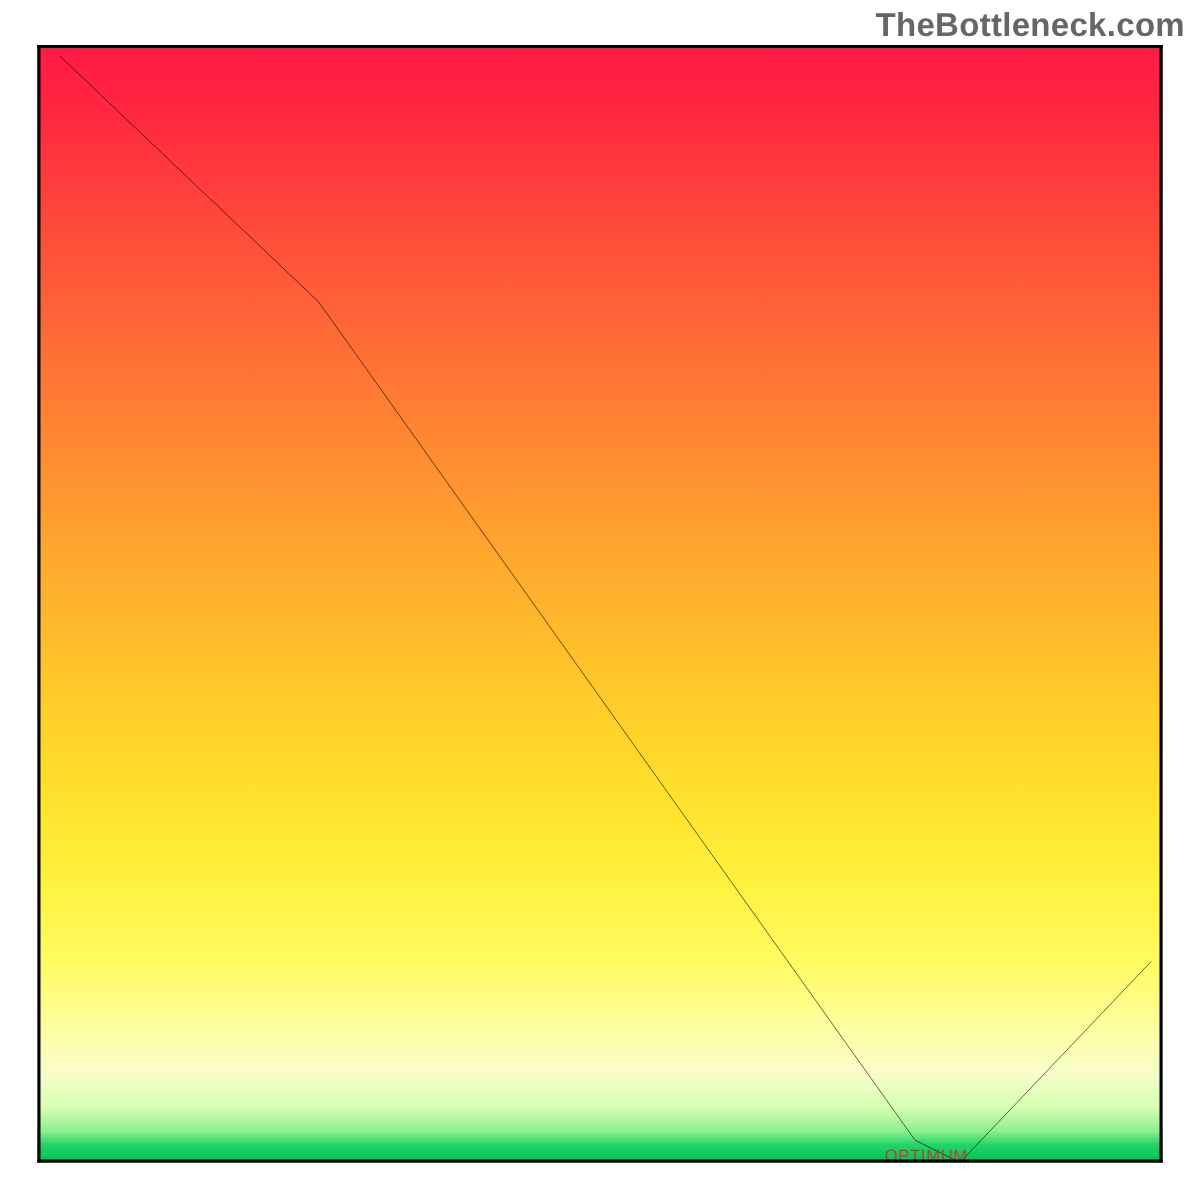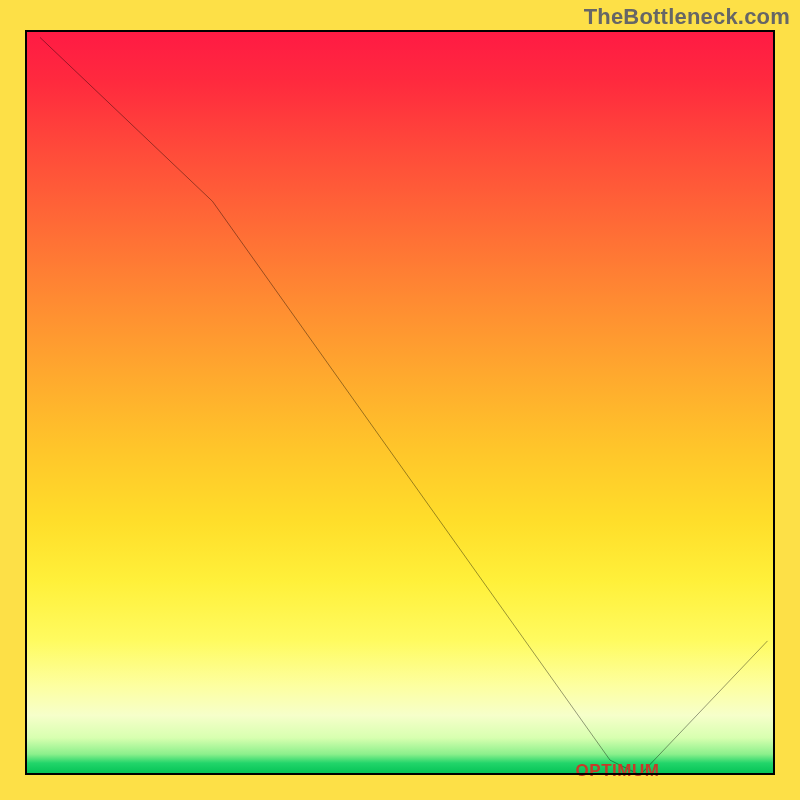--- a/index.html
+++ b/index.html
@@ -8,21 +8,21 @@
     width: 800px;
     height: 800px;
     background: #000;
     font-family: Arial, Helvetica, sans-serif;
     overflow: hidden;
   }
   .frame {
     position: relative;
     width: 800px;
     height: 800px;
-    background: #fde047;
+    background: #ffffff;
   }
   .watermark {
     position: absolute;
     top: 4px;
     right: 10px;
     color: #666;
     font-size: 22px;
     font-weight: bold;
     letter-spacing: 0.2px;
     user-select: none;
@@ -61,22 +61,22 @@
   }
   .curve-svg {
     position: absolute;
     inset: 0;
     width: 100%;
     height: 100%;
     pointer-events: none;
   }
   .marker {
     position: absolute;
-    font-size: 17px;
-    font-weight: 700;
+    font-size: 11px;
+    font-weight: 400;
     color: #c73a2a;
     letter-spacing: 0.5px;
     white-space: nowrap;
     transform: translate(-50%, -50%);
     user-select: none;
   }
   .border-top, .border-bottom {
     position: absolute;
     left: 0;
     width: 100%;

